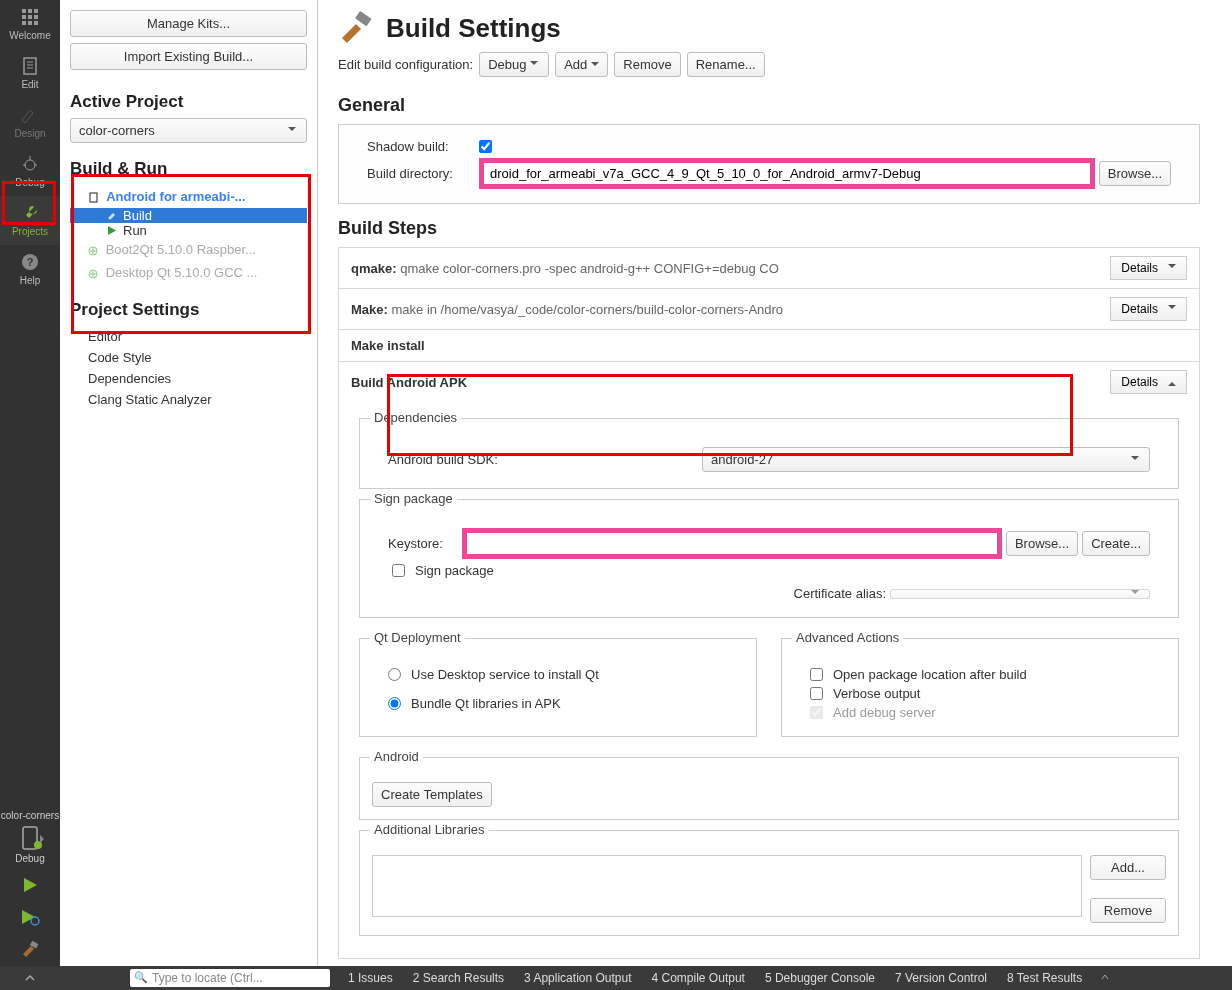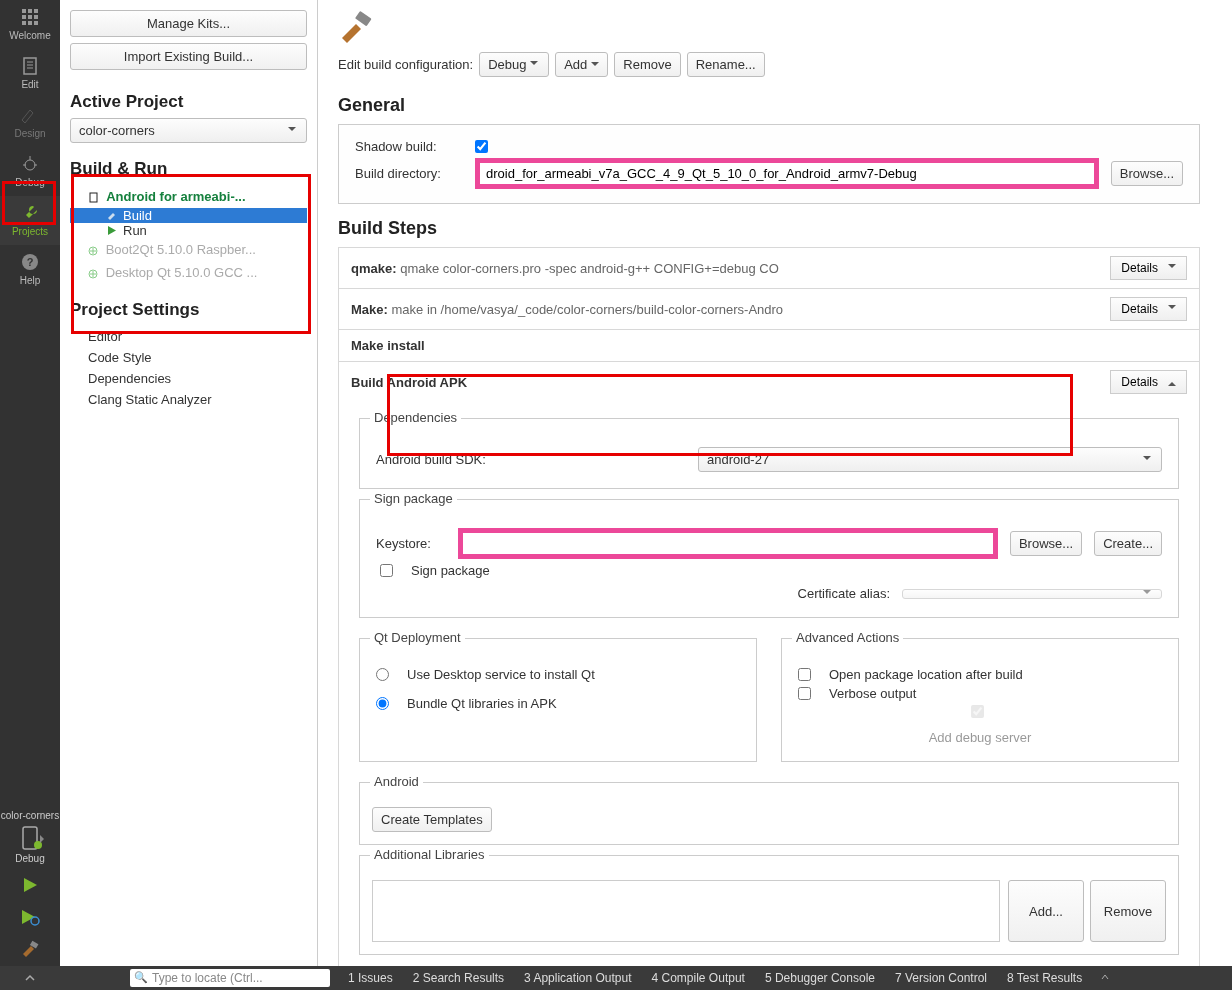--- a/index.html
+++ b/index.html
@@ -14,33 +14,33 @@
 .kit-selector svg { display:block; margin: 4px auto 2px; }
 .ctrlbtn { width:100%; text-align:center; padding:6px 0; }
 .sidebar { width: 258px; border-right: 1px solid #ccc; background: #fff; padding: 10px 10px 0; overflow: hidden; }
 .btn { background: linear-gradient(#fdfdfd,#f0f0f0); border: 1px solid #bdbdbd; border-radius: 3px; padding: 4px 8px; font-size: 13px; cursor: pointer; color:#333; }
 .btn.wide { width: 100%; text-align: center; margin-bottom: 6px; padding: 5px 0;}
 .combo { width: 100%; background: linear-gradient(#fdfdfd,#efefef); border: 1px solid #bdbdbd; border-radius: 3px; padding: 4px 8px; position: relative; cursor: pointer;}
 .combo::after { content:""; position:absolute; right:10px; top:50%; transform:translateY(-50%); border:4px solid transparent; border-top-color:#555;}
 .section-h { font-weight: bold; font-size: 17px; margin: 16px 0 6px; color:#222;}
 .tree { font-size: 13px; }
 .tree-item { padding: 4px 4px 4px 18px; white-space: nowrap; overflow:hidden; text-overflow:ellipsis; cursor:pointer;}
-.tree-kit { font-weight: bold; color: #15803d; }
+.tree-kit { font-weight: bold; color: #3b82f6; }
 .tree-sub { padding-left: 36px; display:flex; align-items:center; gap:6px;}
 .tree-sub.selected { background: #2d7bd4; color: #fff; }
 .tree-ghost { color: #aaa; padding-left:18px;}
 .ps-item { padding: 3px 0 3px 18px; font-size:13px; color:#333; cursor:pointer;}
 .redbox { position: absolute; border: 3px solid #e60000; pointer-events: none; }
 .main { flex: 1; padding: 10px 32px 10px 20px; overflow-y: auto; }
 .header-row { display:flex; align-items:center; gap:12px; margin-bottom:6px;}
 .h1 { font-size: 26px; font-weight: bold; color:#222;}
 .config-row { display:flex; align-items:center; gap:6px; margin: 6px 0 18px; font-size:13px;}
 .h2 { font-size: 18px; font-weight: bold; color:#222; margin: 8px 0 8px;}
 .panel { border: 1px solid #ccc; background: #fefefe; padding: 10px 12px; margin-bottom: 14px; }
-.frow { display:flex; align-items:center; gap:12px; margin: 4px 4px; font-size:13px;}
+.frow { display:flex; align-items:center; gap:4px; margin: 4px 16px; font-size:13px;}
 .txtin { border: 5px solid #ec4899; padding: 3px 6px; font-size: 13px; background:#fff; }
 .step { border: 1px solid #d8d8d8; border-top:none; padding: 8px 12px; display:flex; align-items:center; justify-content:space-between; font-size: 13px;}
 .step:first-of-type { border-top:1px solid #d8d8d8;}
 .step-label { font-weight: bold; }
 .step-desc { color: #666; font-weight:normal;}
 .details-btn { background: linear-gradient(#fdfdfd,#efefef); border:1px solid #ccc; padding: 4px 10px; font-size:12px; cursor:pointer; display:flex; align-items:center; gap:6px;}
 .groupbox { border: 1px solid #ccc; margin: 10px 0; position: relative; padding: 24px 12px 12px;}
 .groupbox > .gtitle { position:absolute; top:-9px; left:10px; background:#fff; padding: 0 4px; font-size:13px; color:#444;}
 .two-col { display:flex; gap: 24px; }
 .two-col > div { flex: 1; }
@@ -192,20 +192,21 @@
     <div class="ps-item">Dependencies</div>
     <div class="ps-item">Clang Static Analyzer</div>
   </div>
 
   <div class="main">
     <div class="header-row">
       <svg class="hammer-svg" width="36" height="36">
           <path d="M4 28 L18 14 L23 19 L9 33 Z" fill="#b5732f"></path>
           <rect x="18" y="4" width="14" height="9" rx="1" fill="#888" transform="rotate(35 25 9)"></rect>
         </svg>
+      <div class="h1">Build Settings</div>
     </div>
     <div class="config-row">
       <span>Edit build configuration:</span>
       <div class="combo" style="width:70px;"><span>Debug</span></div>
       <button class="btn"><span>Add</span><span class="caret-down"></span></button>
       <button class="btn">Remove</button>
       <button class="btn">Rename...</button>
     </div>
 
     <div class="h2">General</div>
@@ -287,35 +288,35 @@
           <div class="groupbox">
             <div class="gtitle">Advanced Actions</div>
             <div class="frow">
                 <input type="checkbox" class="chk" style="">
                 <span>Open package location after build</span>
               </div>
             <div class="frow">
                 <input type="checkbox" class="chk" style="">
                 <span>Verbose output</span>
               </div>
-            <div class="frow" style="opacity:0.5;flex-direction:column;">
+            <div class="frow" style="opacity:0.5;">
                 <input type="checkbox" checked="" disabled="" class="chk" style="">
                 <span>Add debug server</span>
               </div>
           </div>
         </div>
         <div class="groupbox">
           <div class="gtitle">Android</div>
           <button class="btn">Create Templates</button>
         </div>
         <div class="groupbox">
           <div class="gtitle">Additional Libraries</div>
           <div style="display:flex; gap:8px;">
             <div style="flex:1; border:1px solid #ccc; height:62px; background:#fff;"></div>
-            <div style="display:flex; flex-direction:row; gap:6px;">
+            <div style="display:flex; flex-direction:column; gap:18px;">
               <button class="btn" style="width:76px;">Add...</button>
               <button class="btn" style="width:76px;">Remove</button>
             </div>
           </div>
         </div>
       </div>
     </div>
     <button class="btn" style="margin-top:8px;"><span>Add Build Step</span><span class="caret-down"></span></button>
   </div>
 </div>

